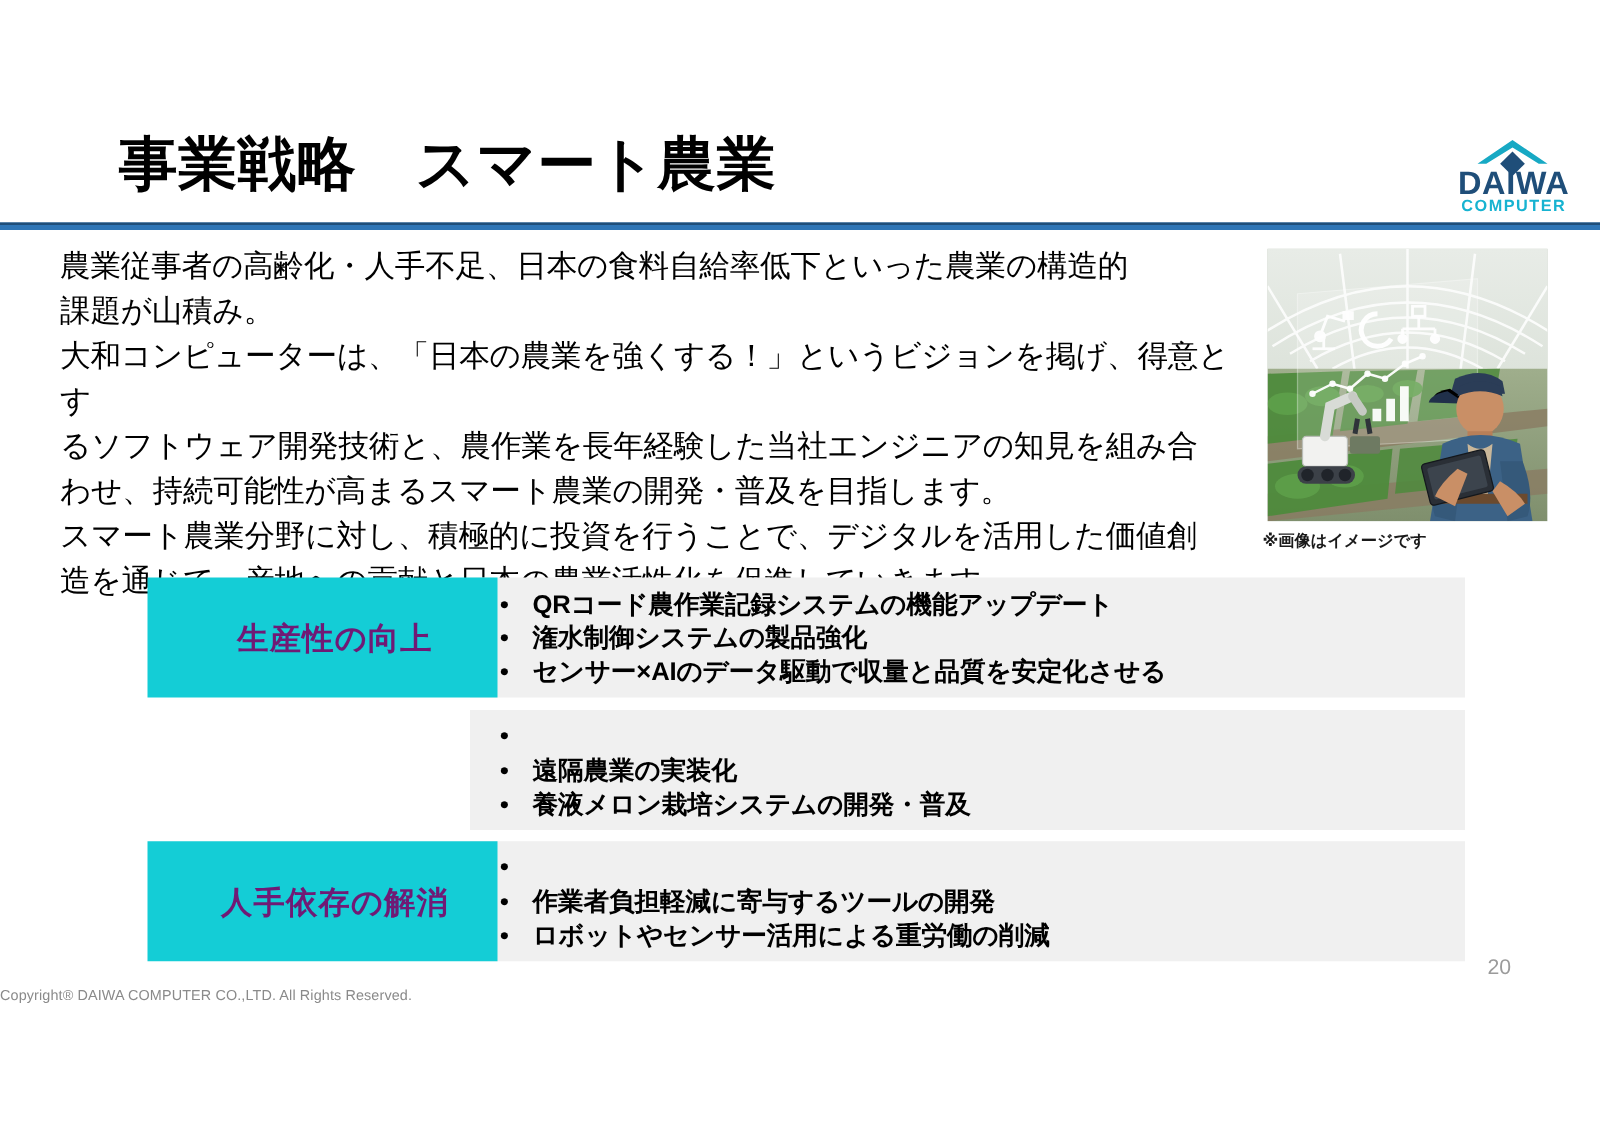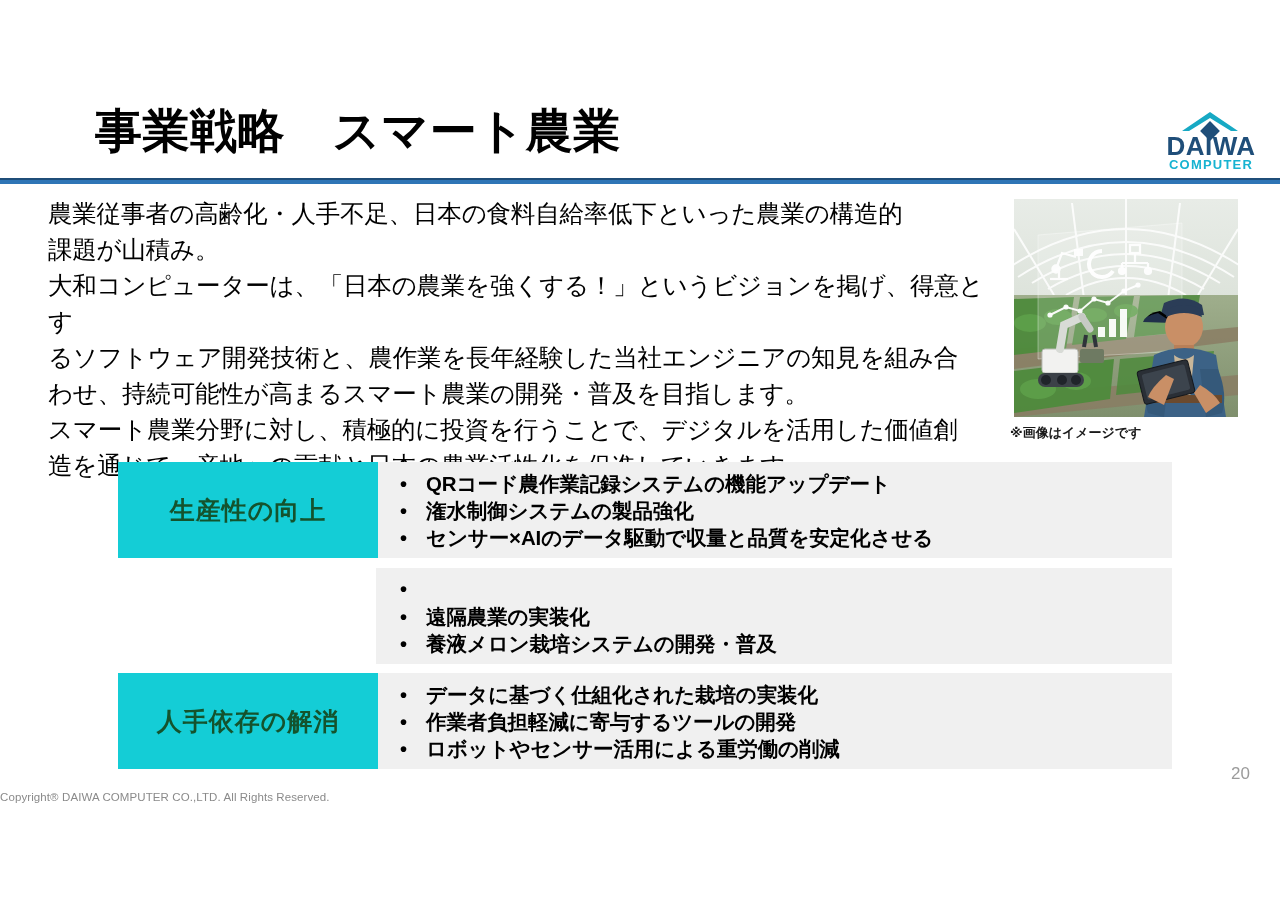--- a/index.html
+++ b/index.html
@@ -109,25 +109,26 @@
   .row-label {
     position: absolute;
     left: 0;
     top: 0;
     width: 260px;
     height: 96px;
     background: #14cdd6;
     display: flex;
     align-items: center;
     justify-content: center;
-    color: #14532d;
+    color: #701a75;
     font-size: 25px;
     font-weight: bold;
     letter-spacing: 1px;
     z-index: 2;
+    padding-left: 20px;
   }
   .bullets {
     position: absolute;
     left: 282px;
     top: 8px;
     width: 760px;
     z-index: 3;
   }
   .bullet {
     display: flex;
@@ -157,21 +158,21 @@
     text-align: left;
     font-size: 11.5px;
     color: #8a8a8a;
     letter-spacing: 0.1px;
   }
   #page-number {
     position: absolute;
     left: 1190px;
     top: 764px;
     width: 60px;
-    text-align: right;
+    text-align: left;
     font-size: 17px;
     color: #9b9b9b;
   }
 </style>
 </head>
 <body>
 
 <div id="slide-title">事業戦略　スマート農業</div>
 
 <div id="logo">
@@ -352,21 +353,20 @@
     </div>
   </div>
 </div>
 
 <div class="row" id="row-2">
   <div class="row-panel"></div>
   <div class="row-label">人手依存の解消</div>
   <div class="bullets">
     <div class="bullet">
       <span class="bullet-mark">•</span>
-      <span class="bullet-text">データに基づく仕組化された栽培の実装化</span>
     </div>
     <div class="bullet">
       <span class="bullet-mark">•</span>
       <span class="bullet-text">作業者負担軽減に寄与するツールの開発</span>
     </div>
     <div class="bullet">
       <span class="bullet-mark">•</span>
       <span class="bullet-text">ロボットやセンサー活用による重労働の削減</span>
     </div>
   </div>

